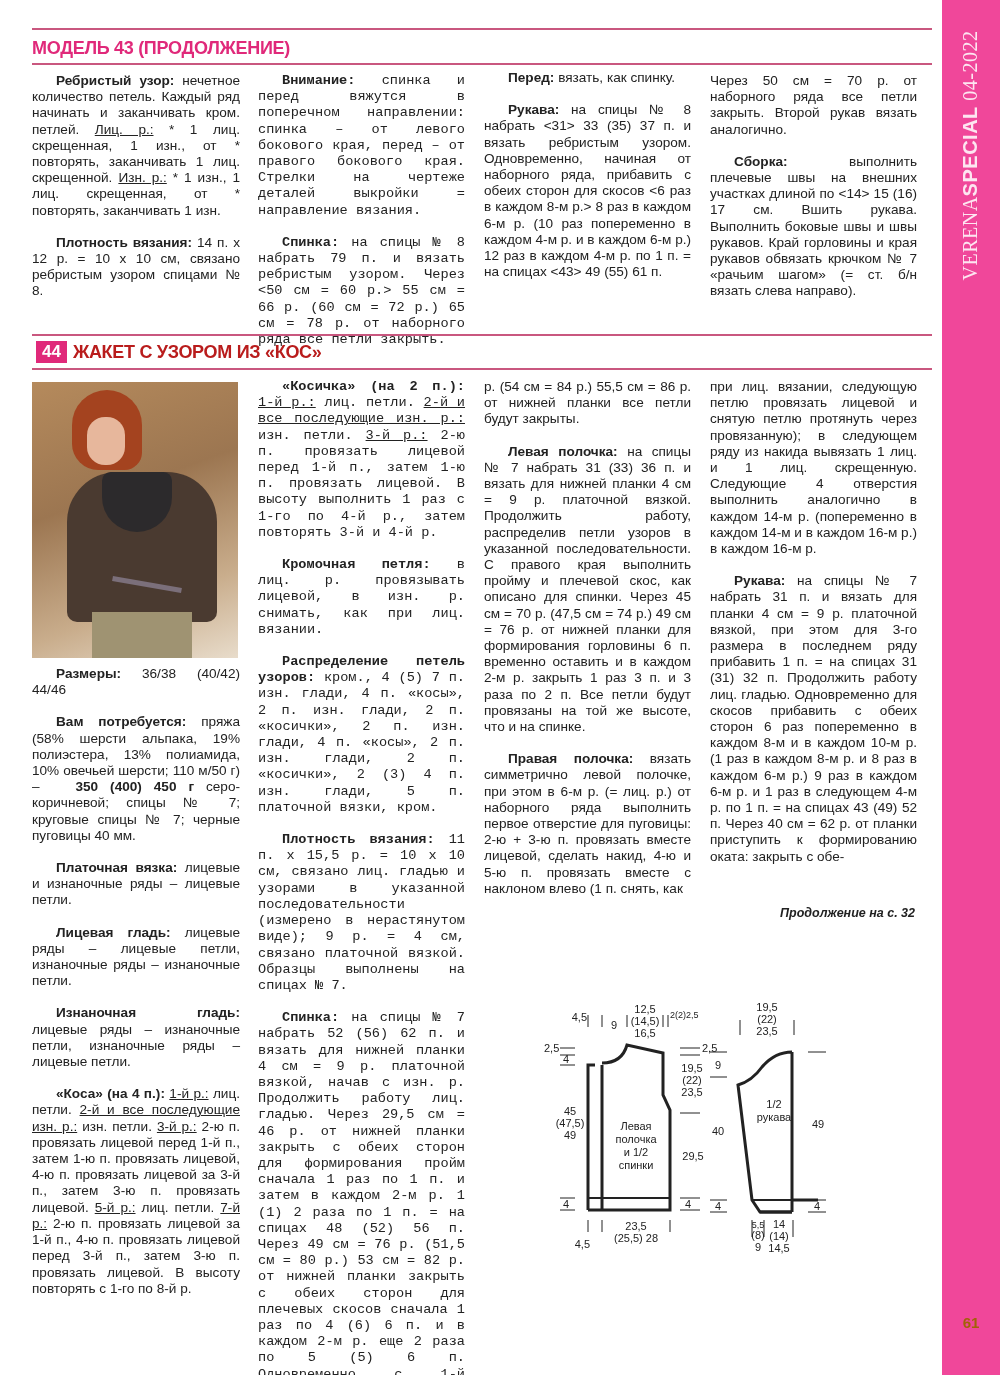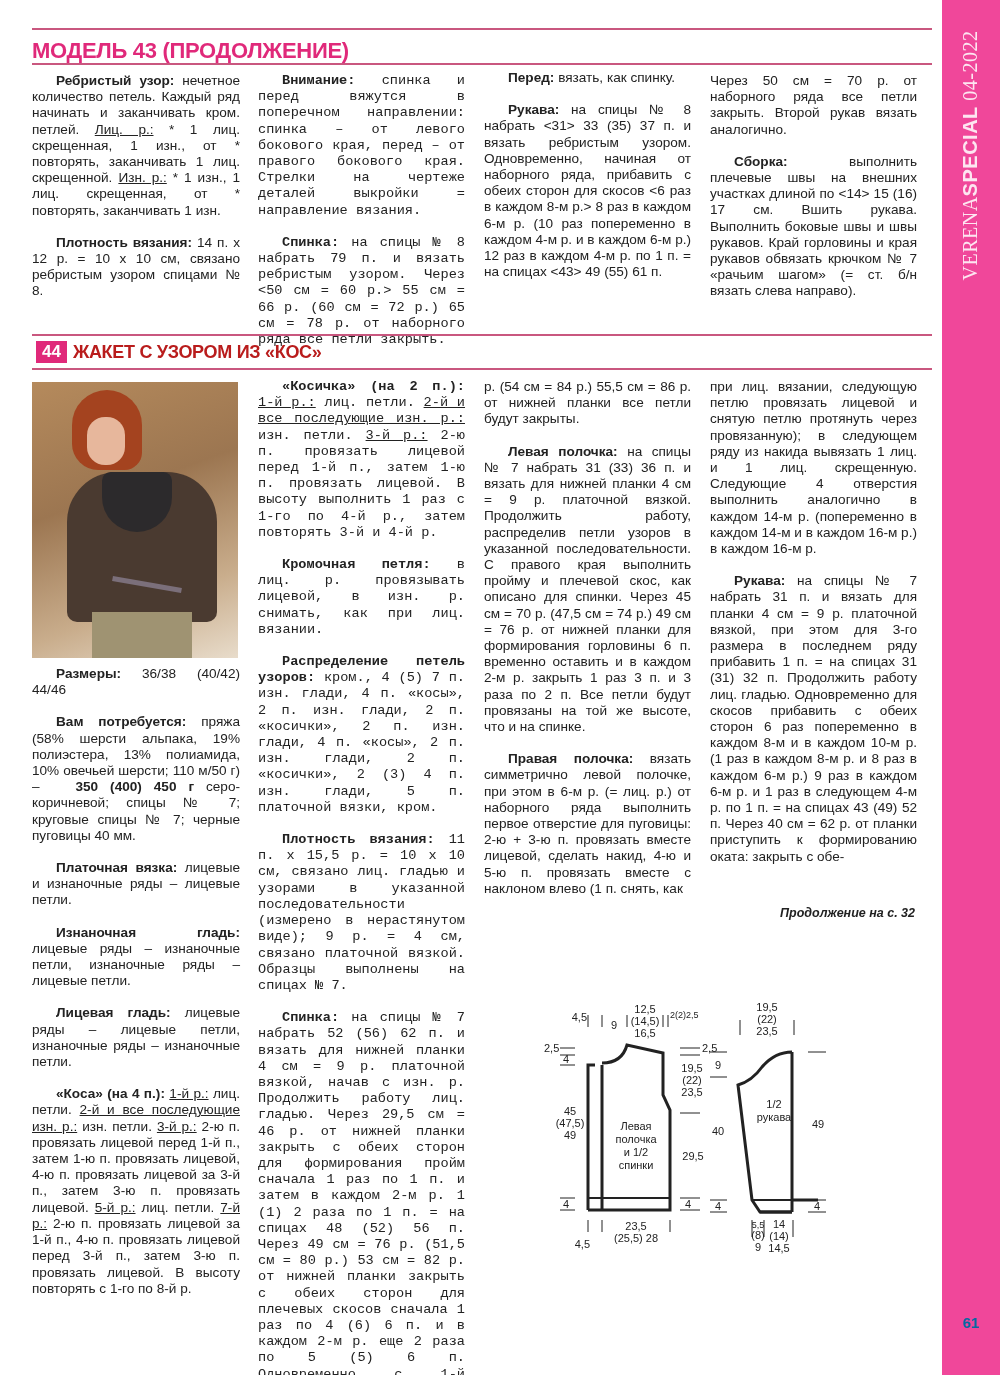--- a/index.html
+++ b/index.html
@@ -2,24 +2,24 @@
 <html><head>
 <meta charset="utf-8">
 <style>
   * { box-sizing: border-box; margin: 0; padding: 0; }
   html, body { width: 1000px; height: 1375px; background: #ffffff; overflow: hidden; }
   body { position: relative; font-family: "Liberation Sans", sans-serif; color: #222; }
   .side-strip { position: absolute; left: 942px; top: 0; width: 58px; height: 1375px; background: #f0479a; }
   .side-brand { position: absolute; left: 942px; top: 40px; width: 58px; height: 230px; display: flex; align-items: center; justify-content: center; }
   .side-brand-inner { transform: rotate(-90deg); white-space: nowrap; color: #fde6f1; font-family: "Liberation Serif", serif; font-size: 20px; letter-spacing: 0.5px; }
   .side-brand-inner b { font-family: "Liberation Sans", sans-serif; font-weight: bold; }
-  .page-num { position: absolute; left: 942px; top: 1314px; width: 58px; text-align: center; color: #0369a1; font-weight: bold; font-size: 15px; }
+  .page-num { position: absolute; left: 942px; top: 1314px; width: 58px; text-align: center; color: #a16207; font-weight: bold; font-size: 15px; }
 
   .rule { position: absolute; left: 32px; width: 900px; height: 2px; background: #c9577f; }
-  .section-title { position: absolute; left: 32px; color: #e0297a; font-weight: bold; font-size: 22px; letter-spacing: -0.3px; font-family: "Liberation Sans", sans-serif; }
+  .section-title { position: absolute; left: 32px; color: #e0297a; font-weight: bold; font-size: 18px; letter-spacing: -0.3px; font-family: "Liberation Sans", sans-serif; }
   .title44 { position: absolute; left: 36px; top: 341px; display: flex; align-items: center; }
   .badge44 { background: #e0297a; color: #fff; font-weight: bold; font-size: 17px; padding: 1px 6px; margin-right: 6px; }
   .title44-text { color: #b91c1c; font-weight: bold; font-size: 18px; letter-spacing: -0.3px; }
 
   .col { position: absolute; font-size: 13.6px; line-height: 16.2px; text-align: justify; }
   .col p { margin-bottom: 16px; }
   .col b { font-weight: bold; padding-left: 24px; }
   .col u { text-decoration: underline; }
   .c1 { left: 32px; width: 208px; }
   .c2 { left: 258px; width: 207px; font-family: Liberation Mono, monospace; }
@@ -89,22 +89,22 @@
   <div class="scarf"></div>
   <div class="face"></div>
   <div class="belt"></div>
   <div class="pants"></div>
 </div>
 
 <div class="col c1" style="top:666px;">
   <p><b>Размеры:</b><span> 36/38 (40/42) 44/46</span></p>
   <p><b>Вам потребуется:</b><span> пряжа (58% шерсти альпака, 19% полиэстера, 13% полиамида, 10% овечьей шерсти; 110 м/50 г) – </span><b>350 (400) 450 г</b><span> серо-коричневой; спицы № 7; круговые спицы № 7; черные пуговицы 40 мм.</span></p>
   <p><b>Платочная вязка:</b><span> лицевые и изнаночные ряды – лицевые петли.</span></p>
+  <p><b>Лицевая гладь:</b><span> лицевые ряды – лицевые петли, изнаночные ряды – изнаночные петли.</span></p>
   <p><b>Изнаночная гладь:</b><span> лицевые ряды – изнаночные петли, изнаночные ряды – лицевые петли.</span></p>
-  <p><b>Лицевая гладь:</b><span> лицевые ряды – лицевые петли, изнаночные ряды – изнаночные петли.</span></p>
   <p><b>«Коса» (на 4 п.):</b> <u>1-й р.:</u><span> лиц. петли. </span><u>2-й и все последующие изн. р.:</u><span> изн. петли. </span><u>3-й р.:</u><span> 2-ю п. провязать лицевой перед 1-й п., затем 1-ю п. провязать лицевой, 4-ю п. провязать лицевой за 3-й п., затем 3-ю п. провязать лицевой. </span><u>5-й р.:</u><span> лиц. петли. </span><u>7-й р.:</u><span> 2-ю п. провязать лицевой за 1-й п., 4-ю п. провязать лицевой перед 3-й п., затем 3-ю п. провязать лицевой. В высоту повторять с 1-го по 8-й р.</span></p>
 </div>
 
 <div class="col c2" style="top:379px;">
   <p><b>«Косичка» (на 2 п.):</b> <u>1-й р.:</u><span> лиц. петли. </span><u>2-й и все последующие изн. р.:</u><span> изн. петли. </span><u>3-й р.:</u><span> 2-ю п. провязать лицевой перед 1-й п., затем 1-ю п. провязать лицевой. В высоту выполнить 1 раз с 1-го по 4-й р., затем повторять 3-й и 4-й р.</span></p>
   <p><b>Кромочная петля:</b><span> в лиц. р. провязывать лицевой, в изн. р. снимать, как при лиц. вязании.</span></p>
   <p><b>Распределение петель узоров:</b><span> кром., 4 (5) 7 п. изн. глади, 4 п. «косы», 2 п. изн. глади, 2 п. «косички», 2 п. изн. глади, 4 п. «косы», 2 п. изн. глади, 2 п. «косички», 2 (3) 4 п. изн. глади, 5 п. платочной вязки, кром.</span></p>
   <p><b>Плотность вязания:</b><span> 11 п. х 15,5 р. = 10 х 10 см, связано лиц. гладью и узорами в указанной последовательности (измерено в нерастянутом виде); 9 р. = 4 см, связано платочной вязкой. Образцы выполнены на спицах № 7.</span></p>
   <p><b>Спинка:</b><span> на спицы № 7 набрать 52 (56) 62 п. и вязать для нижней планки 4 см = 9 р. платочной вязкой, начав с изн. р. Продолжить работу лиц. гладью. Через 29,5 см = 46 р. от нижней планки закрыть с обеих сторон для формирования пройм сначала 1 раз по 1 п. и затем в каждом 2-м р. 1 (1) 2 раза по 1 п. = на спицах 48 (52) 56 п. Через 49 см = 76 р. (51,5 см = 80 р.) 53 см = 82 р. от нижней планки закрыть с обеих сторон для плечевых скосов сначала 1 раз по 4 (6) 6 п. и в каждом 2-м р. еще 2 раза по 5 (5) 6 п. Одновременно с 1-й плечевой убавкой закрыть для формирования горловины средние 16 п. и далее каждую сторону вязать отдельно. Для закругления горловины закрыть с внутреннего края во 2-м р. 1 раз 2 п. Через 51,5 см = 80</span></p>
 </div>

